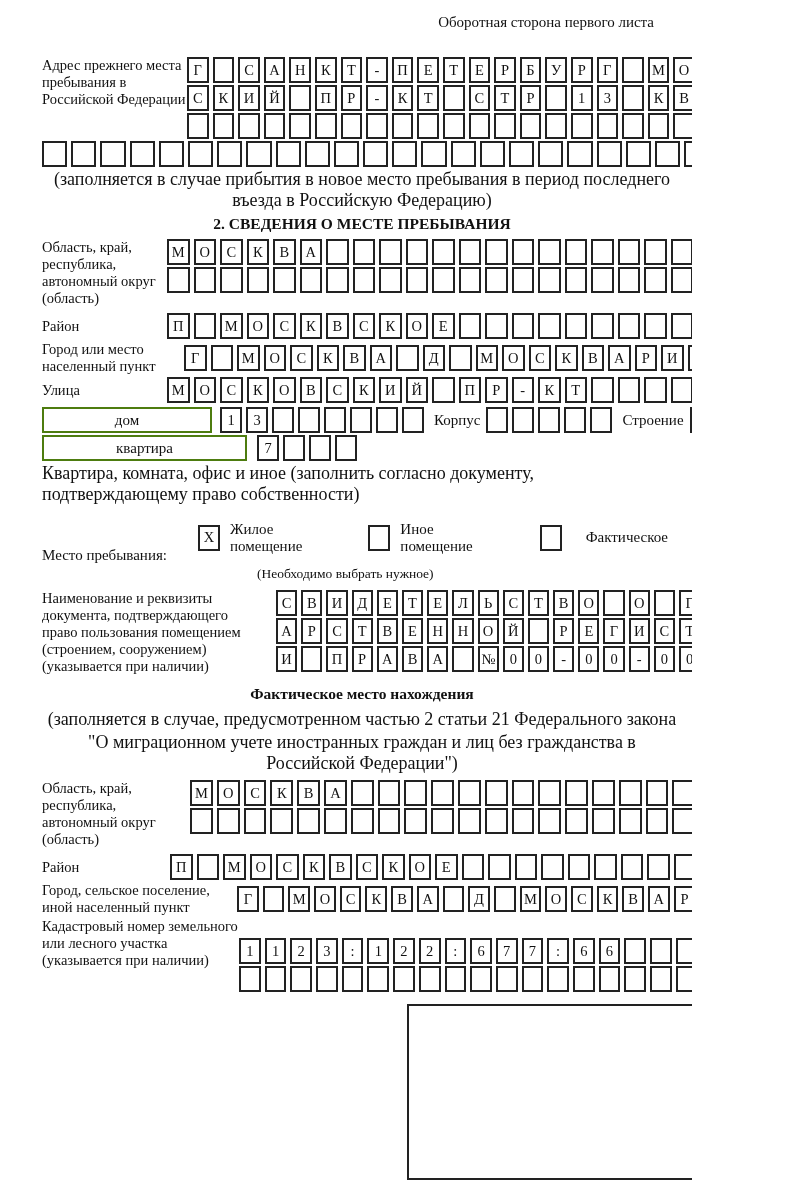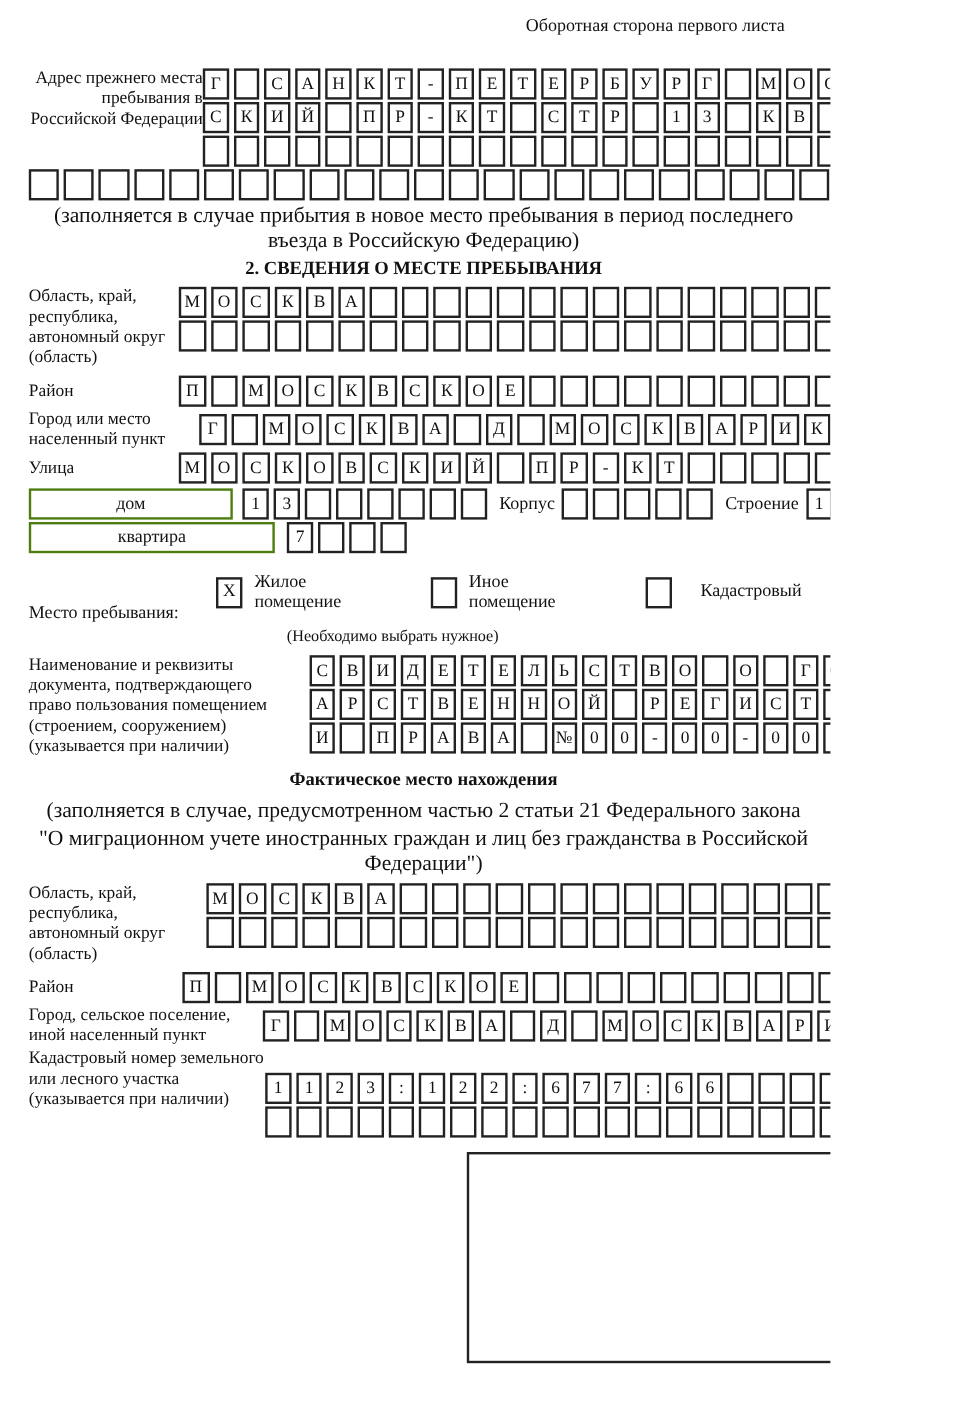--- a/index.html
+++ b/index.html
@@ -2,21 +2,21 @@
 <html><head>
 <meta charset="utf-8">
 <style>
   * { margin:0; padding:0; box-sizing:border-box; }
   html,body { background:#ffffff; }
   body {
     width:800px; height:1180px;
     font-family:"Liberation Serif","DejaVu Serif",serif;
     color:#111;
   }
-  .page { width:692px; height:1180px; padding:14px 10px 0 24px; overflow:hidden; }
+  .page { width:692px; height:1180px; padding:14px 10px 0 42px; overflow:hidden; }
 
   .side-note { text-align:right; font-size:15px; padding-right:28px; margin-bottom:26px; }
 
   .row { display:flex; align-items:flex-start; margin-bottom:2px; }
   .row.vcenter { align-items:center; }
   .lbl { font-size:14.5px; line-height:17px; flex:0 0 auto; }
 
   .cells { display:flex; gap:4px; }
   .cellcol { display:flex; flex-direction:column; gap:2px; }
   .cell {
@@ -29,21 +29,21 @@
   .g-s2  .cell { width:22.5px; }
   .g-doc .cell { width:21.2px; }
   .g-fr  .cell { width:22.8px; }
   .g-frd .cell { width:22.5px; }
   .g-fc  .cell { width:21.7px; }
   .g-h   .cell { width:22px; }
 
   .note { font-size:18px; text-align:center; margin:2px 0 4px 0; }
   .h-center { text-align:center; font-weight:bold; font-size:15.5px; margin:4px 0 6px 0; }
 
-  .w145 { width:145px;text-align:right; } .w125 { width:125px; } .w128 { width:128px; }
+  .w145 { width:145px; } .w125 { width:125px; } .w128 { width:128px; }
   .w148 { width:148px; } .w150 { width:150px;margin-top:36px; } .w195 { width:195px; }
   .w197 { width:197px; } .w224 { width:224px; }
   .ind17 { margin-left:17px; }
 
   .wide-box {
     border:2px solid #4d7c0f; height:26px; display:flex; align-items:center; justify-content:center;
     font-size:15px; flex:0 0 auto; background:#fff;
   }
   .house-box { width:170px; margin-right:8px; }
   .apt-box   { width:205px; margin-right:10px; }
@@ -362,35 +362,36 @@
 
   <div class="row vcenter">
     <div class="wide-box apt-box">квартира</div>
     <div class="cells g-h">
         <span class="cell">7</span>
         <span class="cell"></span>
         <span class="cell"></span>
         <span class="cell"></span>
       </div>
   </div>
+  <div class="note" style="text-align:left;">Квартира, комната, офис и иное (заполнить согласно документу, подтверждающему право собственности)</div>
 
   <div class="stay-row">
     <div class="lbl w150" style="font-size:15px;">Место пребывания:</div>
     <span class="cells g-h">
         <span class="cell">X</span>
       </span>
     <span class="opt-lbl">Жилое помещение</span>
     <span class="cells g-h" style="margin-left:18px;">
         <span class="cell"></span>
       </span>
     <span class="opt-lbl">Иное помещение</span>
     <span class="cells g-h" style="margin-left:28px;">
         <span class="cell"></span>
       </span>
-    <span class="opt-lbl" style="margin-left:24px;">Кадастровый</span>
+    <span class="opt-lbl" style="margin-left:24px;">Фактическое</span>
   </div>
   <div class="stay-note">(Необходимо выбрать нужное)</div>
 
   <div class="row doc-block">
     <div class="lbl w224">Наименование и реквизиты документа, подтверждающего право пользования помещением (строением, сооружением) (указывается при наличии)</div>
     <div class="cellcol">
       <div class="cells g-doc">
           <span class="cell">С</span>
           <span class="cell">В</span>
           <span class="cell">И</span>

